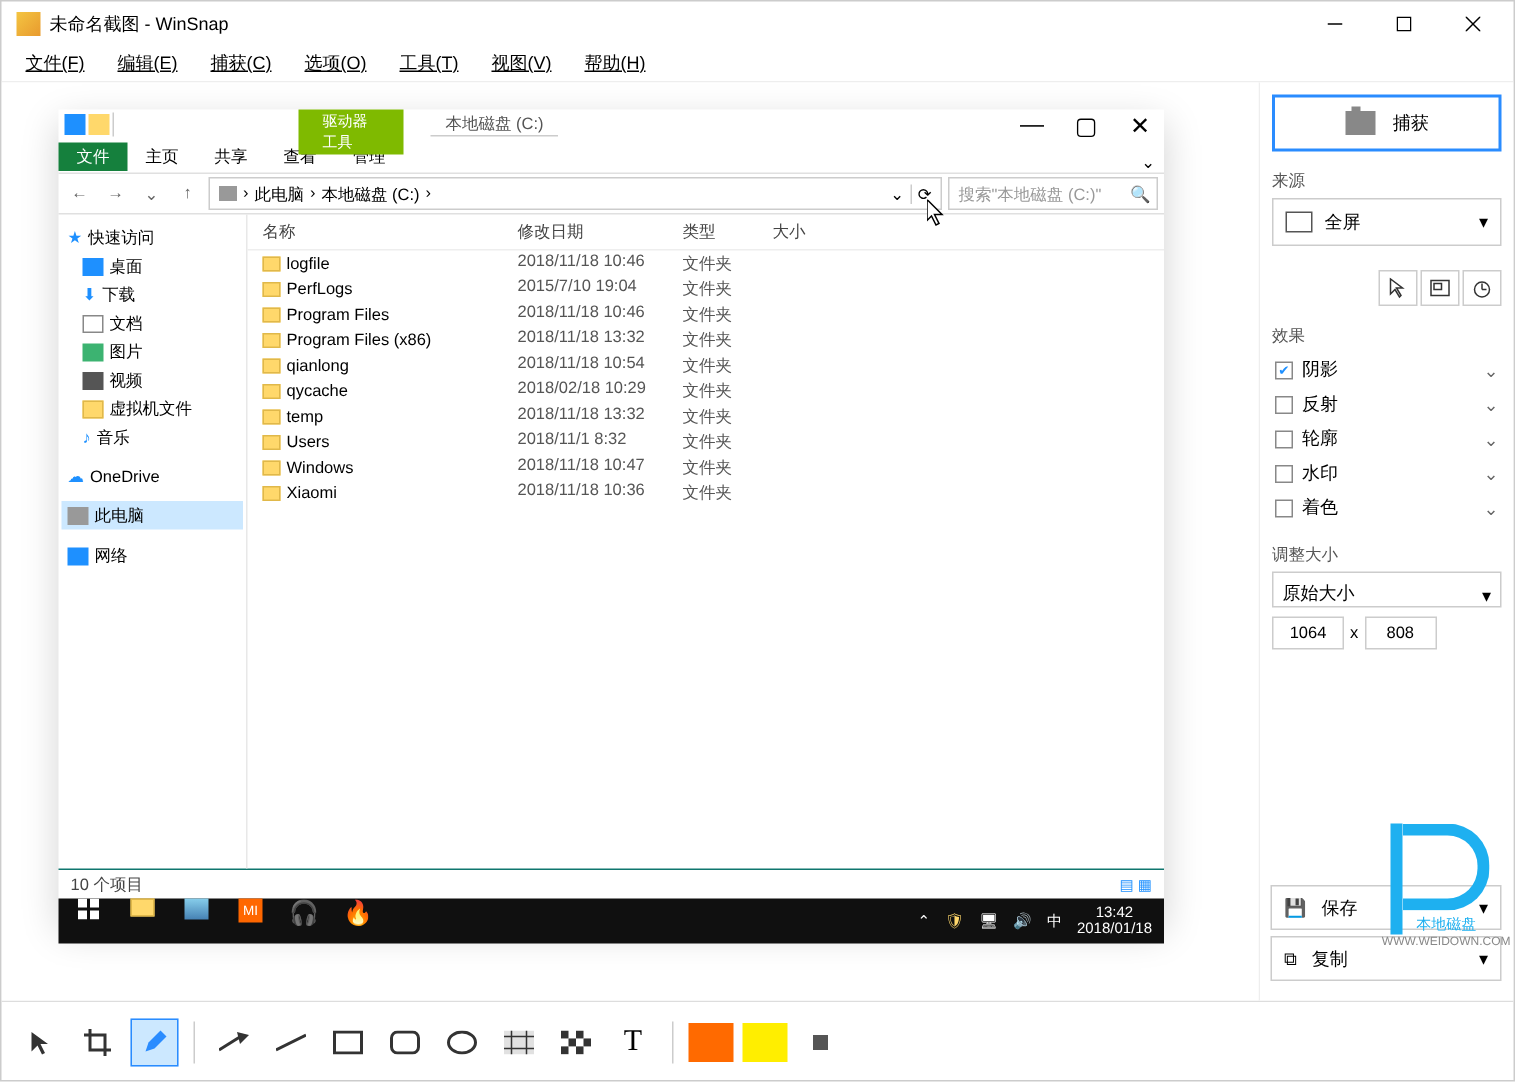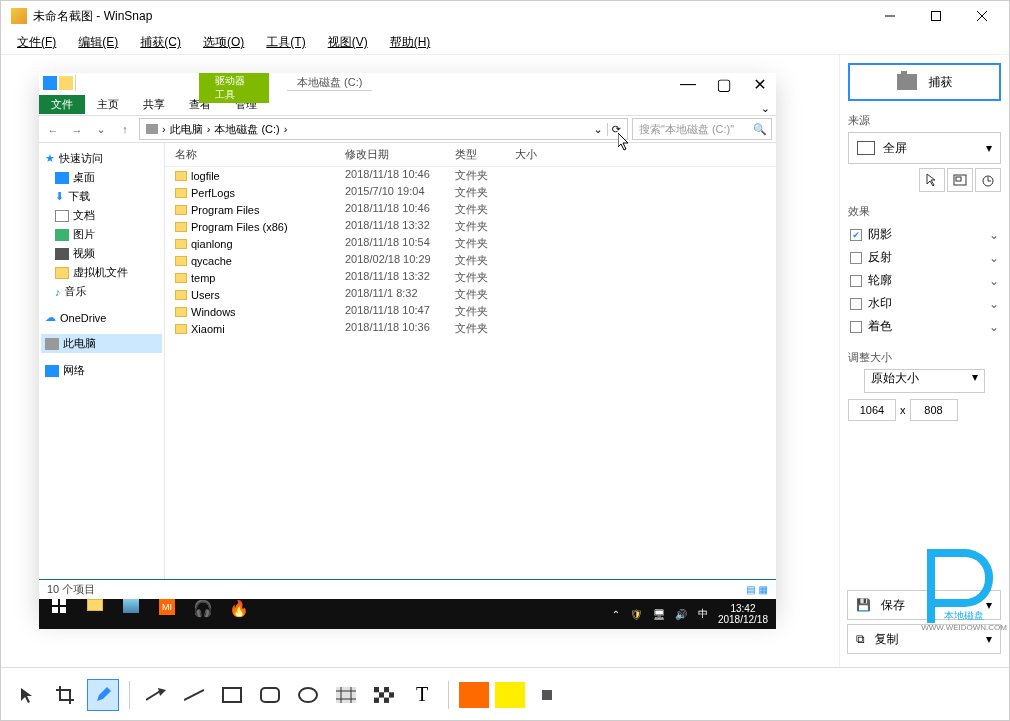--- a/index.html
+++ b/index.html
@@ -50,29 +50,29 @@
 .ex-status { height: 20px; border-top: 1px solid #0f766e; font-size: 11px; padding: 2px 8px; color: #444; display:flex; justify-content:space-between; align-items:center;}
 .taskbar { height: 30px; background: #101010; display: flex; align-items: center; padding: 0 2px; }
 .taskbar .tb { width: 36px; height: 30px; display: flex; justify-content: center; }
 .taskbar .tray { margin-left: auto; display: flex; align-items: center; color: #fff; font-size: 10px; gap: 10px; padding-right: 6px; }
 .taskbar .clock { text-align: center; line-height: 1.1; }
 .sidepanel { width: 170px; background: #fff; border-left: 1px solid #eee; padding: 8px; font-size: 12px; }
 .btn-capture { border: 2px solid #2a8cff; height: 38px; display: flex; align-items: center; justify-content: center; gap: 12px; color: #000; margin-bottom: 12px; }
 .btn-capture .cam { width: 20px; height: 16px; background: #888; position: relative; }
 .btn-capture .cam::before { content:""; position:absolute; top:-3px; left:4px; width:6px; height:3px; background:#888; }
 .section-label { color: #555; margin: 6px 0 4px; font-size: 11px; }
-.source-box { border: 1px solid #ccc; height: 32px; display: flex; align-items: center; padding: 0 8px; gap: 8px; margin-bottom: 4px; }
+.source-box { border: 1px solid #ccc; height: 32px; display: flex; align-items: center; padding: 0 8px; gap: 8px; margin-bottom: 16px; }
 .source-box .mon { width: 18px; height: 14px; border: 1.5px solid #555; }
 .source-box .chev { margin-left: auto; }
 .iconrow { display: flex; justify-content: flex-end; gap: 2px; margin-bottom: 12px; }
 .iconrow div { width: 26px; height: 24px; border: 1px solid #ccc; display: flex; align-items: center; justify-content: center; }
 .fx-item { display: flex; align-items: center; gap: 6px; padding: 3px 2px; }
 .fx-item .cb { width: 12px; height: 12px; border: 1px solid #888; display: flex; align-items: center; justify-content: center; font-size: 9px; color: #1e90ff; }
 .fx-item .chev { margin-left: auto; color: #666; }
-.resize-sel { border: 1px solid #ccc; height: 24px; display: flex; align-items: flex-start; padding: 0 6px; margin: 4px 16px 6px; }
+.resize-sel { border: 1px solid #ccc; height: 24px; display: flex; align-items: flex-end; padding: 0 6px; margin: 4px 0 6px; }
 .resize-sel .chev { margin-left: auto; }
 .dims { display: flex; align-items: center; gap: 4px; font-size: 11px; }
 .dims input { width: 48px; height: 22px; border: 1px solid #ccc; text-align: center; font-size: 11px; }
 .bottom-actions { position: absolute; bottom: 62px; right: 8px; width: 154px; }
 .bottom-actions .act { border: 1px solid #ccc; height: 30px; display: flex; align-items: center; padding: 0 8px; gap: 10px; margin-bottom: 4px; font-size: 12px; }
 .watermark { position: absolute; right: 2px; bottom: 88px; text-align: center; color: #1eb0f0; font-size: 10px; pointer-events: none; }
 .watermark .d { width: 58px; height: 58px; border: 8px solid #1eb0f0; border-radius: 0 28px 28px 0; border-left: none; margin: 0 auto 2px; position: relative; }
 .watermark .d::before { content:""; position:absolute; left:-8px; top:-8px; width:8px; height:74px; background:#1eb0f0; }
 .watermark .txt2 { color: #888; font-size: 8px; }
 .toolbar { height: 54px; border-top: 1px solid #ddd; display: flex; align-items: center; padding: 0 10px; gap: 6px; }
@@ -339,21 +339,21 @@
             <span style="color:#ff8c00">🔥</span>
           </div>
         <div class="tray">
           <span>⌃</span>
           <span style="color:#ffd86b">🛡</span>
           <span>🖥</span>
           <span>🔊</span>
           <span>中</span>
           <div class="clock">
             <div>13:42</div>
-            <div>2018/12/18</div>
+            <div>2018/01/18</div>
           </div>
         </div>
       </div>
     </div>
   </div>
 
   <div class="sidepanel">
     <div class="btn-capture">
       <div class="cam"></div>
       <span>捕获</span>

